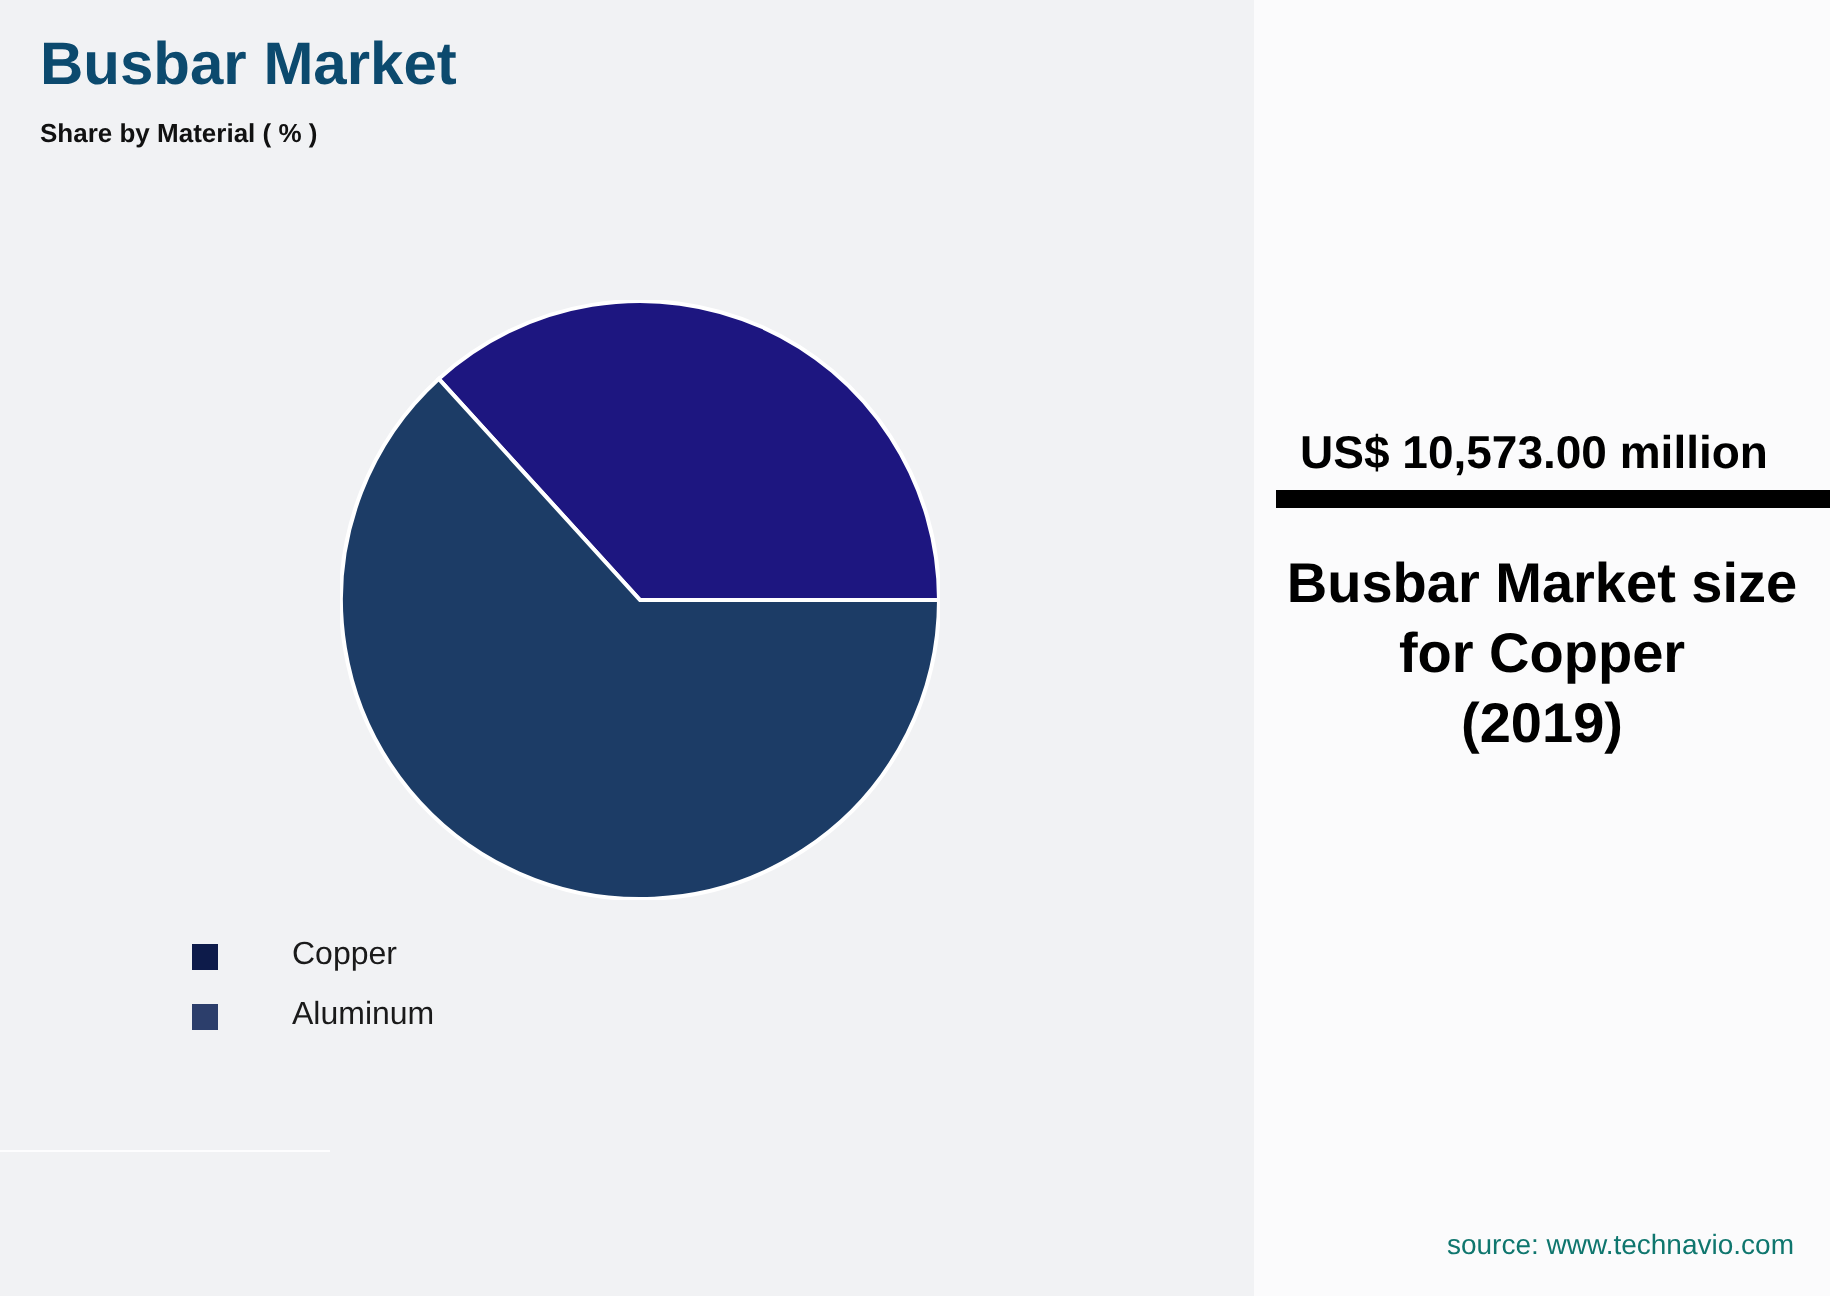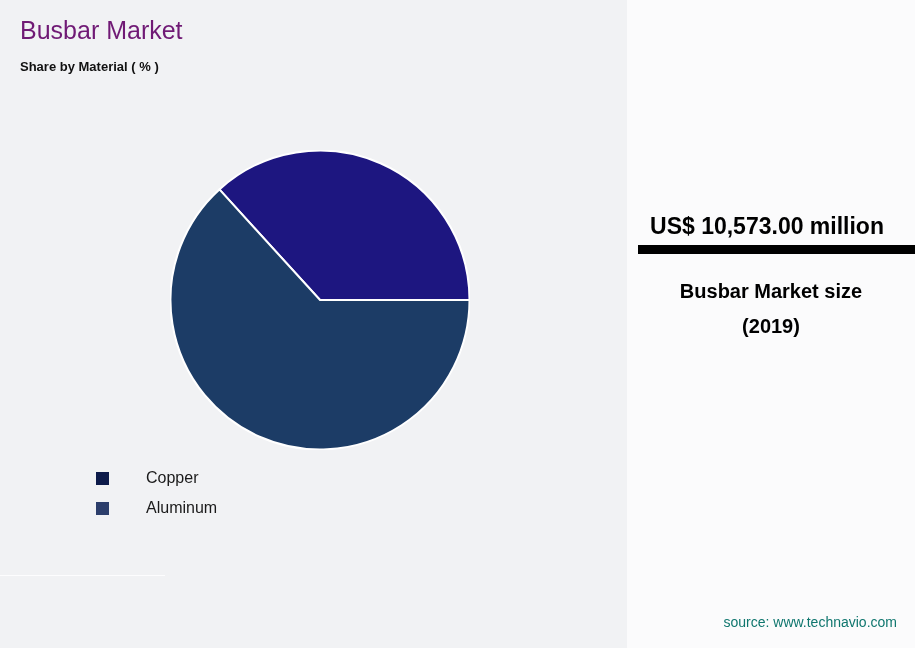--- a/index.html
+++ b/index.html
@@ -25,23 +25,23 @@
     left: 0;
     top: 0;
     width: 627px;
     height: 648px;
     background: #f1f2f4;
   }
   #chart-title {
     position: absolute;
     left: 20px;
     top: 16px;
-    font-size: 25px;
-    font-weight: normal;
-    color: #701a75;
+    font-size: 30px;
+    font-weight: bold;
+    color: #0c4a6e;
     letter-spacing: 0px;
     white-space: nowrap;
   }
   #chart-subtitle {
     position: absolute;
     left: 20px;
     top: 59px;
     font-size: 13px;
     font-weight: bold;
     color: #111111;
@@ -125,21 +125,21 @@
     top: 245px;
     height: 9px;
     background: #000000;
   }
   #callout-caption {
     position: absolute;
     left: 8px;
     right: 8px;
     top: 274px;
     text-align: center;
-    font-size: 20px;
+    font-size: 28px;
     font-weight: bold;
     color: #000000;
     line-height: 35px;
   }
   .caption-line { display: block; }
   #source-note {
     position: absolute;
     right: 18px;
     bottom: 18px;
     font-size: 14px;
@@ -182,19 +182,20 @@
   </div>
 
   <div id="right-panel">
 
     <div id="callout-value">US$ 10,573.00 million</div>
 
     <div id="callout-bar"></div>
 
     <div id="callout-caption">
       <span class="caption-line">Busbar Market size</span>
+      <span class="caption-line">for Copper</span>
       <span class="caption-line">(2019)</span>
     </div>
 
     <div id="source-note">source: www.technavio.com</div>
   </div>
 
 </div>
 
 </body></html>

